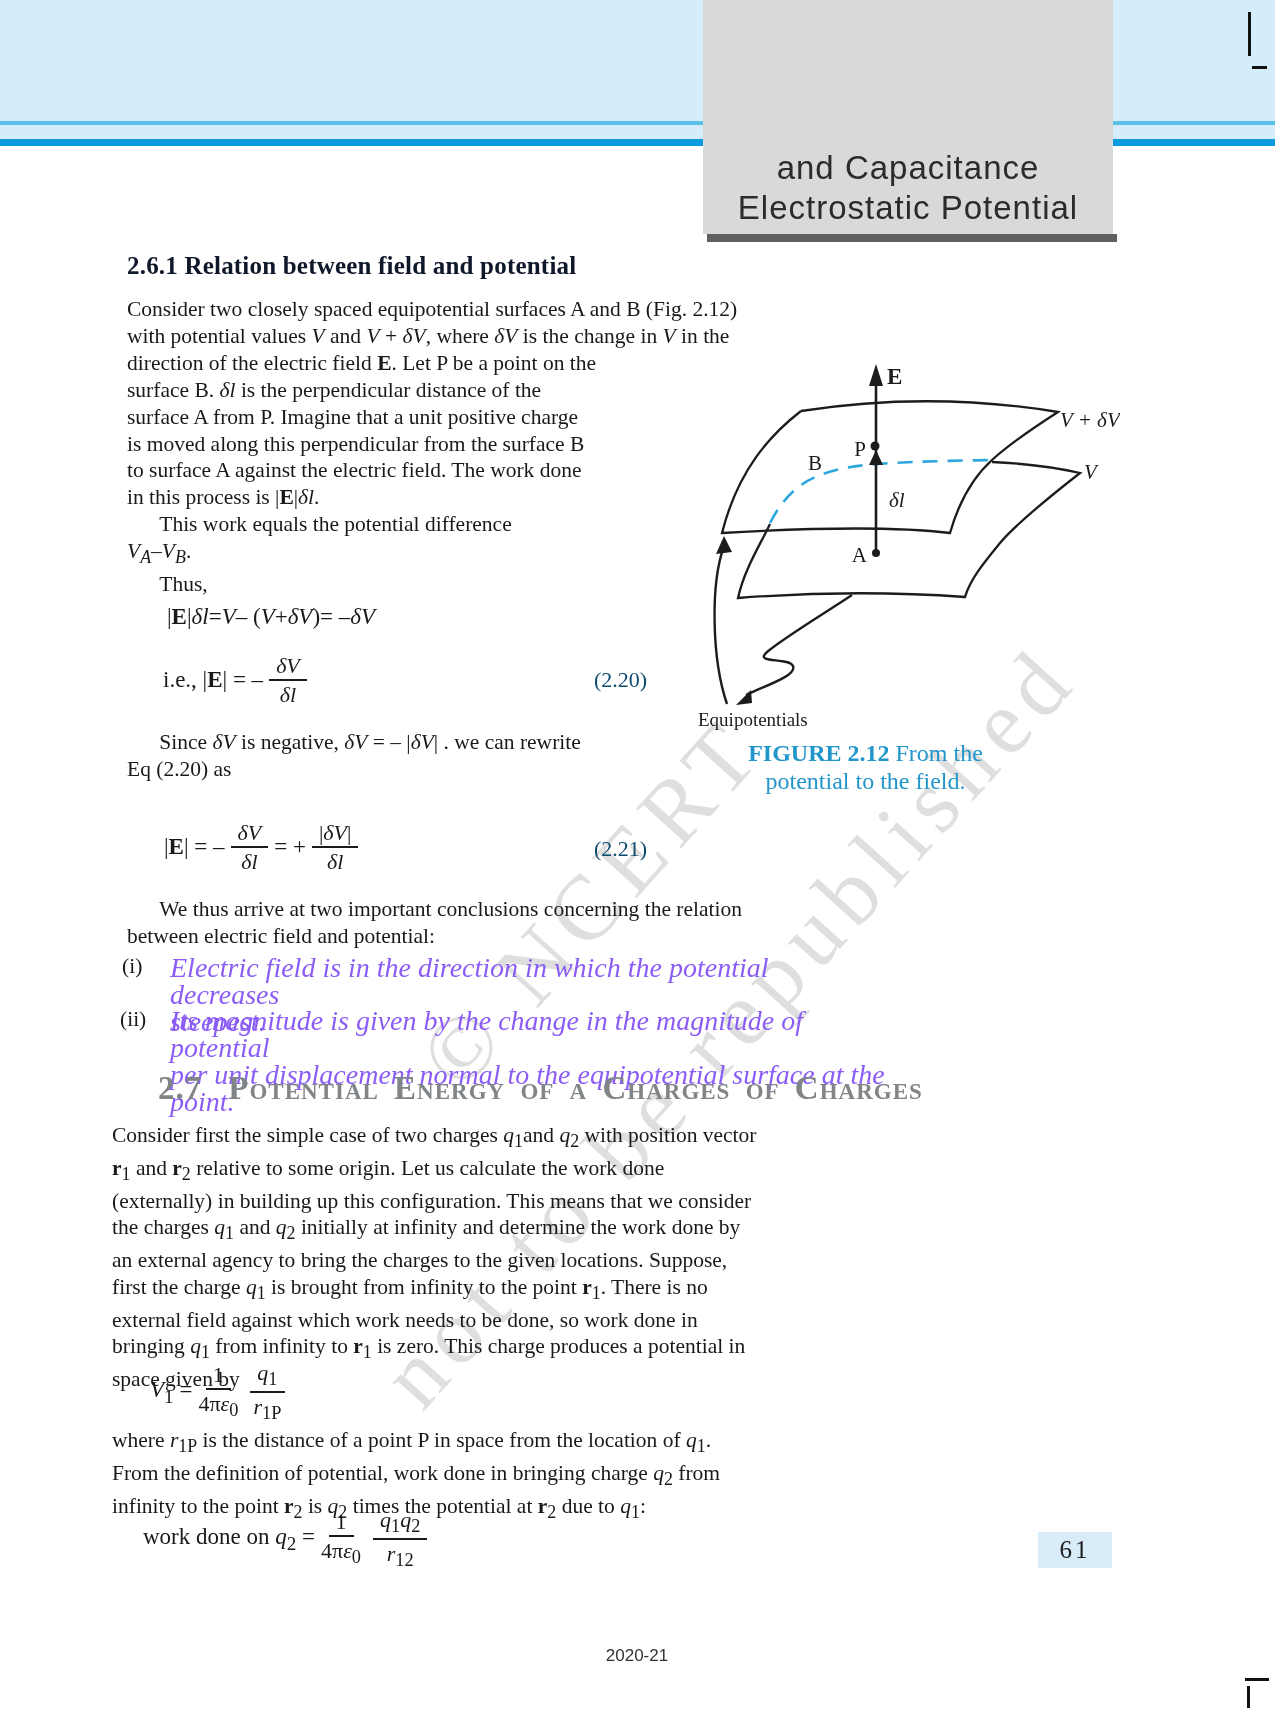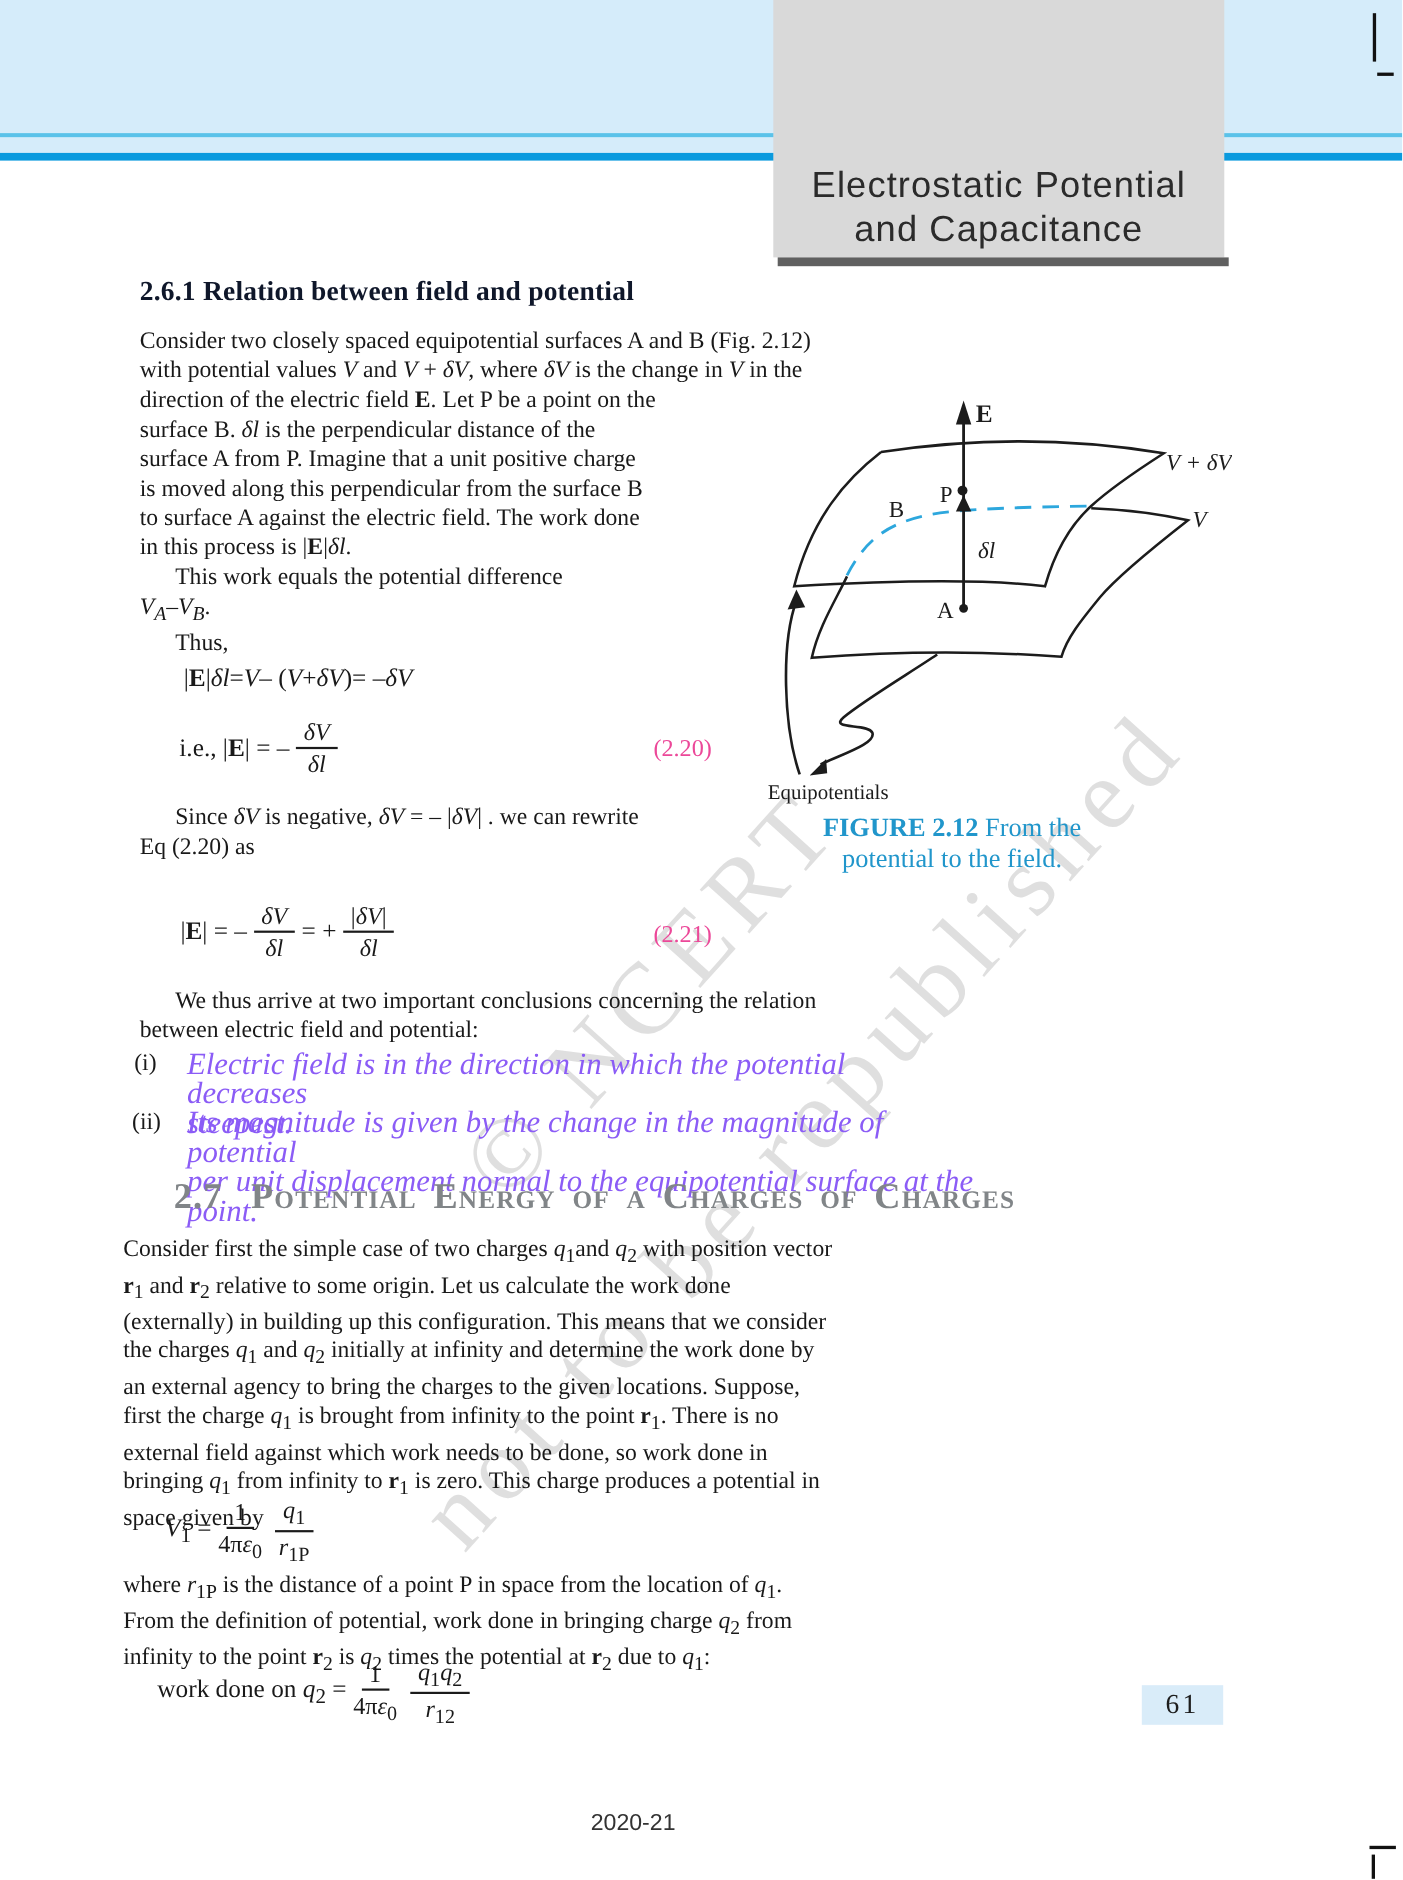--- a/index.html
+++ b/index.html
@@ -21,49 +21,49 @@
         white-space:nowrap;text-align:center;font-family:"Liberation Serif",serif;
         font-size:92px;line-height:185px;letter-spacing:10px;color:#bdbdbd;opacity:.48;z-index:1;}
   
   .z{z-index:2;}
   .h261{position:absolute;left:127px;top:252px;font-size:25px;font-weight:bold;color:#0f172a;letter-spacing:.2px;}
   .body-text{position:absolute;font-size:21.5px;line-height:26.9px;color:#191919;}
   .eqrow{position:absolute;display:flex;align-items:center;font-size:23px;color:#191919;}
   .frac{display:inline-flex;flex-direction:column;align-items:center;margin:0 6px;font-size:22px;line-height:1.15;}
   .frac .num{padding:0 7px 1px;border-bottom:2px solid #1b1b1b;}
   .frac .den{padding-top:1px;}
-  .eqnum{position:absolute;font-size:22px;color:#ec4899;}
+  .eqnum{position:absolute;font-size:22px;color:#0c4a6e;}
   .list-marker{position:absolute;font-size:21.5px;color:#191919;}
   .list-text{position:absolute;font-size:28px;line-height:27px;font-style:italic;color:#8b5cf6;}
   .h27{position:absolute;left:110px;top:1070px;font-size:33px;font-weight:bold;color:#818588;}
   .h27 .num{margin-right:26px;letter-spacing:1px;margin-left:48px;}
   .h27 .tt{font-variant:small-caps;letter-spacing:1px;word-spacing:6px;}
   .fig-caption{position:absolute;left:738px;top:740px;width:255px;text-align:center;
         font-size:24px;line-height:27.5px;color:#2196cb;}
   .page-num{position:absolute;left:1038px;top:1532px;width:74px;height:36px;background:#d9ecf9;
         display:flex;align-items:center;justify-content:center;font-size:25px;letter-spacing:3px;color:#1d1d1d;}
-  .footer{position:absolute;left:537px;top:1646px;width:200px;text-align:left;
-        font-family:"Liberation Sans",sans-serif;font-size:21px;color:#333;}
+  .footer{position:absolute;left:537px;top:1646px;width:200px;text-align:center;
+        font-family:"Liberation Sans",sans-serif;font-size:17px;color:#333;}
   svg text{font-family:"Liberation Serif",serif;fill:#1c1c1c;}
 </style>
 </head>
 <body>
 
 <div id="page">
 
   <div class="band" style="top:0;height:121px"></div>
   <div class="stripe1" style="top:121px;height:4px"></div>
   <div class="band" style="top:125px;height:14px"></div>
   <div class="stripe2" style="top:139px;height:7px"></div>
 
   <div class="chapter-box"></div>
   <div class="chapter-box-shadow"></div>
   <div class="chapter-title">
+    <div>and Capacitance</div>
     <div>Electrostatic Potential</div>
-    <div>and Capacitance</div>
   </div>
 
   <div class="cropmark" style="left:1248px;top:12px;width:3px;height:44px"></div>
   <div class="cropmark" style="left:1252px;top:66px;width:15px;height:3px"></div>
   <div class="cropmark" style="left:1245px;top:1678px;width:24px;height:3px"></div>
   <div class="cropmark" style="left:1247px;top:1686px;width:3px;height:22px"></div>
 
   <div class="watermark">
     <div>© NCERT</div>
     <div>not to be republished</div>

